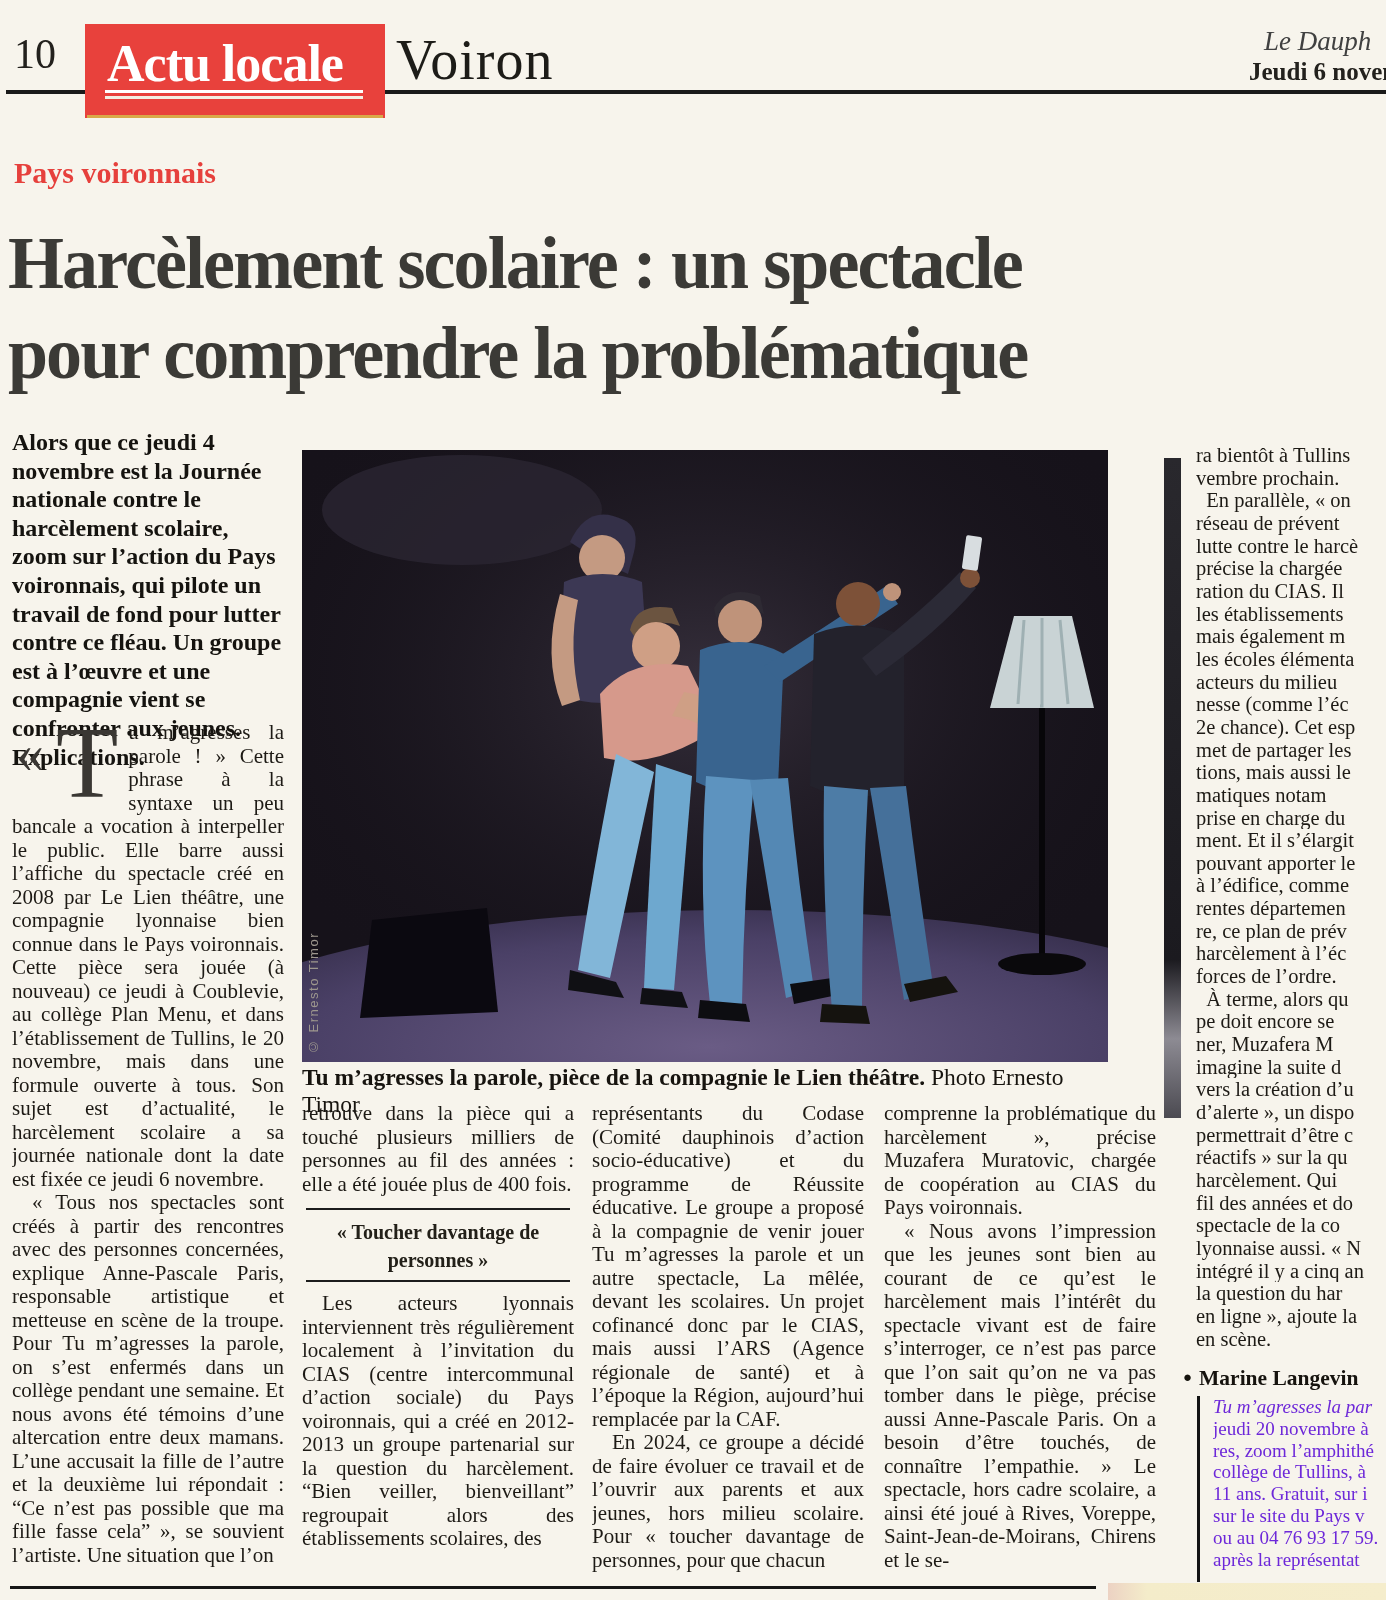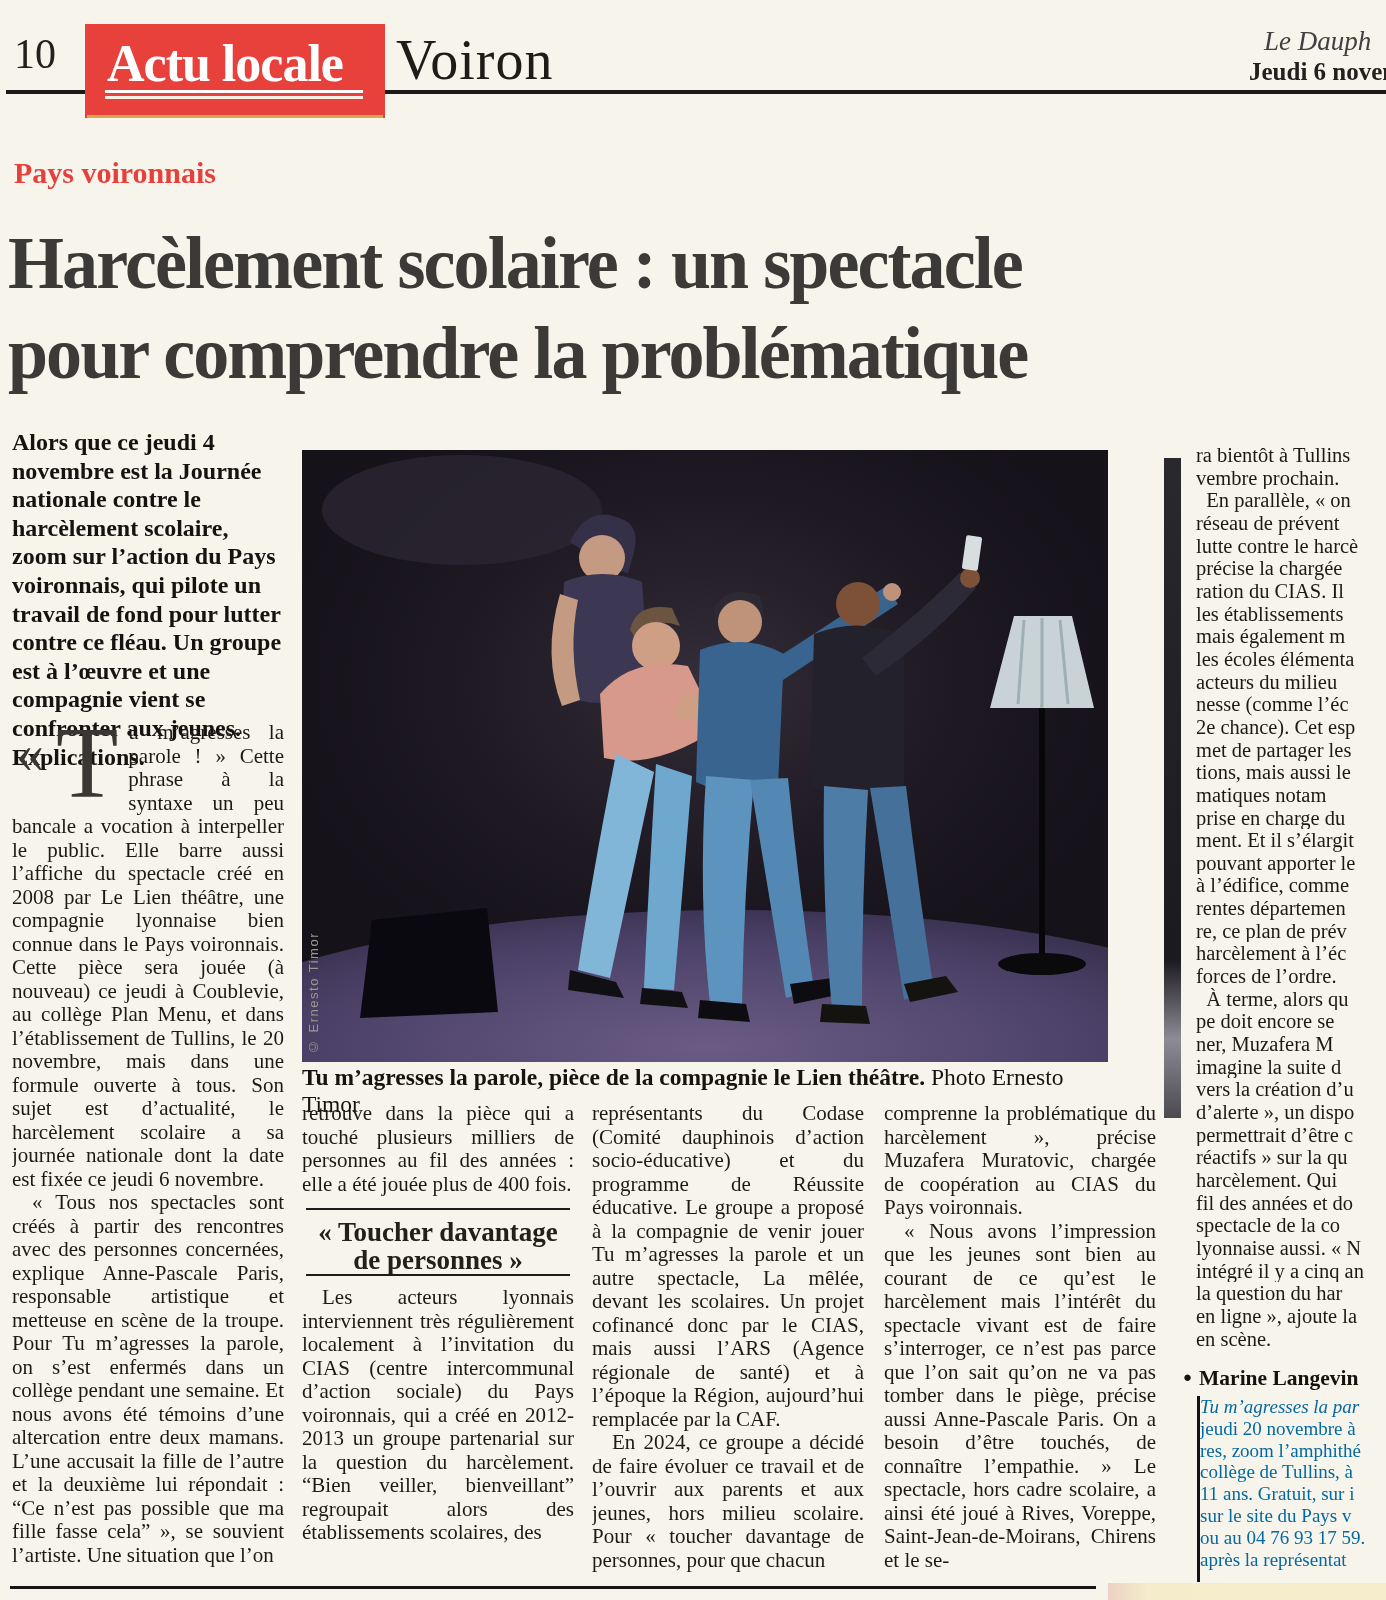--- a/index.html
+++ b/index.html
@@ -46,37 +46,37 @@
   .col .indent { text-indent:20px; }
   .col1 { left:12px;  top:721px;  height:866px; }
   .col2 { left:302px; top:1102px; height:486px; }
   .col3 { left:592px; top:1102px; height:486px; }
   .col4 { left:884px; top:1102px; height:486px; }
 
   .dc-wrap { float:left; display:flex; align-items:flex-start; margin:4px 10px 0 4px; height:70px; }
   .big-quote { font-size:56px; line-height:56px; color:#3a3733; margin-right:12px; }
   .dropcap { font-size:102px; line-height:76px; color:#3a3733; }
 
-  .crosshead-block { margin:12px 4px 10px; padding:8px 4px 0; text-align:center;
+  .crosshead-block { margin:12px 4px 10px; padding:8px 4px 6px; text-align:center;
                      border-top:2px solid #1c1c1c; border-bottom:2px solid #1c1c1c;
-                     font-weight:700; font-size:27px; line-height:28px; color:#232019; }
+                     font-weight:700; font-size:20px; line-height:28px; color:#232019; }
 
   .run-i { }
   .run-b { font-weight:700; }
 
   
   .dark-bar { position:absolute; left:1164px; top:458px; width:17px; height:660px;
               background:linear-gradient(180deg,#29282d 0%,#1b1a1f 76%,#8d8b93 88%,#4b4a51 100%); }
   .sidebar-text { position:absolute; left:1196px; top:444px; width:192px;
                   font-size:20.5px; line-height:22.65px; color:#1d1a15; overflow:hidden; }
   .sidebar-text .rline { white-space:pre; overflow:hidden; }
   .byline { position:absolute; left:1183px; top:1366px; font-size:21.5px; font-weight:700; color:#16130e; white-space:nowrap; }
   .byline .bullet { font-size:15px; vertical-align:3px; margin-right:7px; }
   .infobox { position:absolute; left:1197px; top:1396px; width:189px; height:186px; overflow:hidden;
-             border-left:3px solid #131313; font-size:19px; line-height:21.8px; color:#0369a1; }
+             border-left:3px solid #131313; padding-left:13px; font-size:19px; line-height:21.8px; color:#6d28d9; }
   .infobox .rline { white-space:pre; overflow:hidden; }
   .infobox .rline:first-child { font-style:italic; }
 
   
   .bottom-rule  { position:absolute; left:10px; top:1586px; width:1086px; height:3px; background:#161616; }
   .bottom-strip { position:absolute; left:1108px; top:1583px; width:278px; height:17px;
                   background:linear-gradient(90deg,#ecd2c3 0%,#f4ecca 14%,#f5edcc 100%); }
 </style>
 </head>
 <body>

